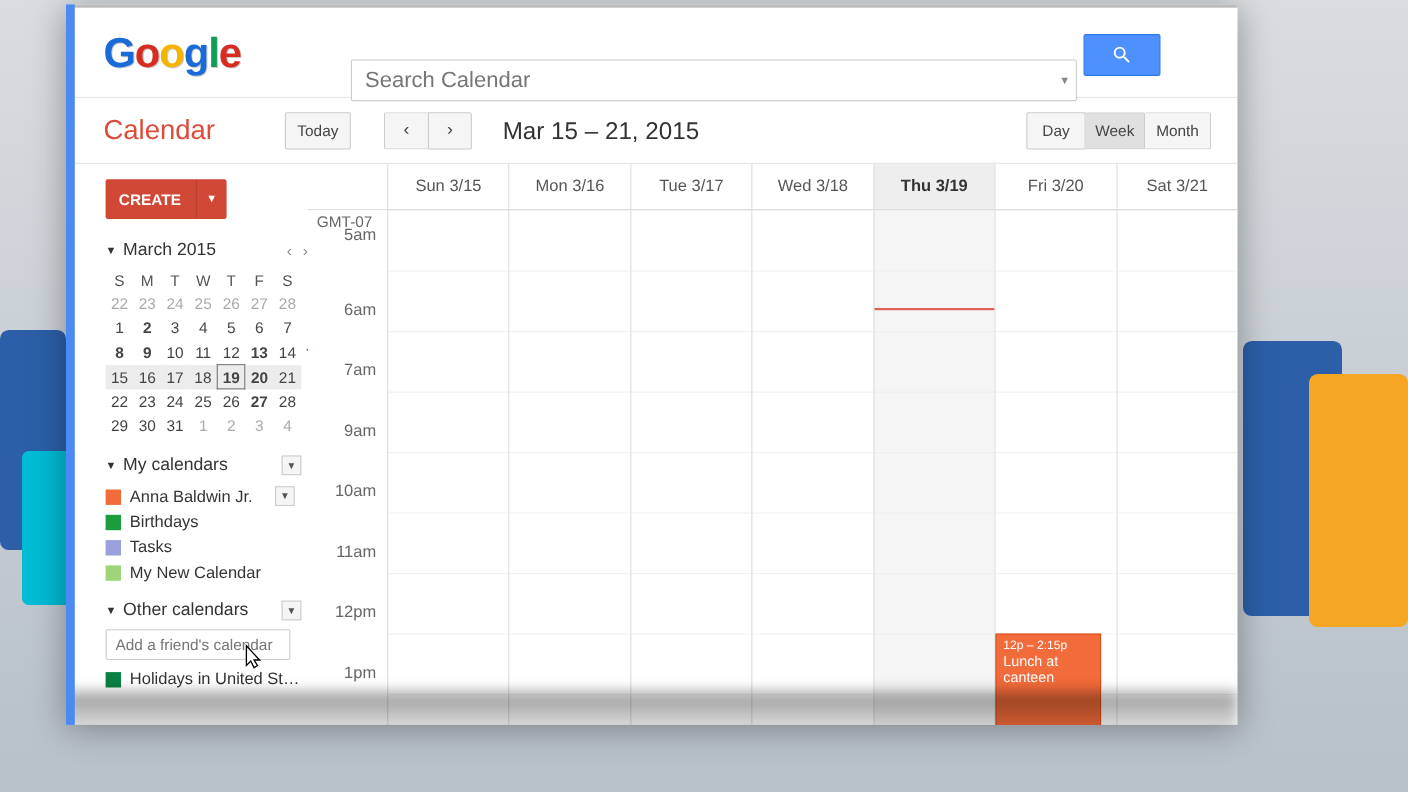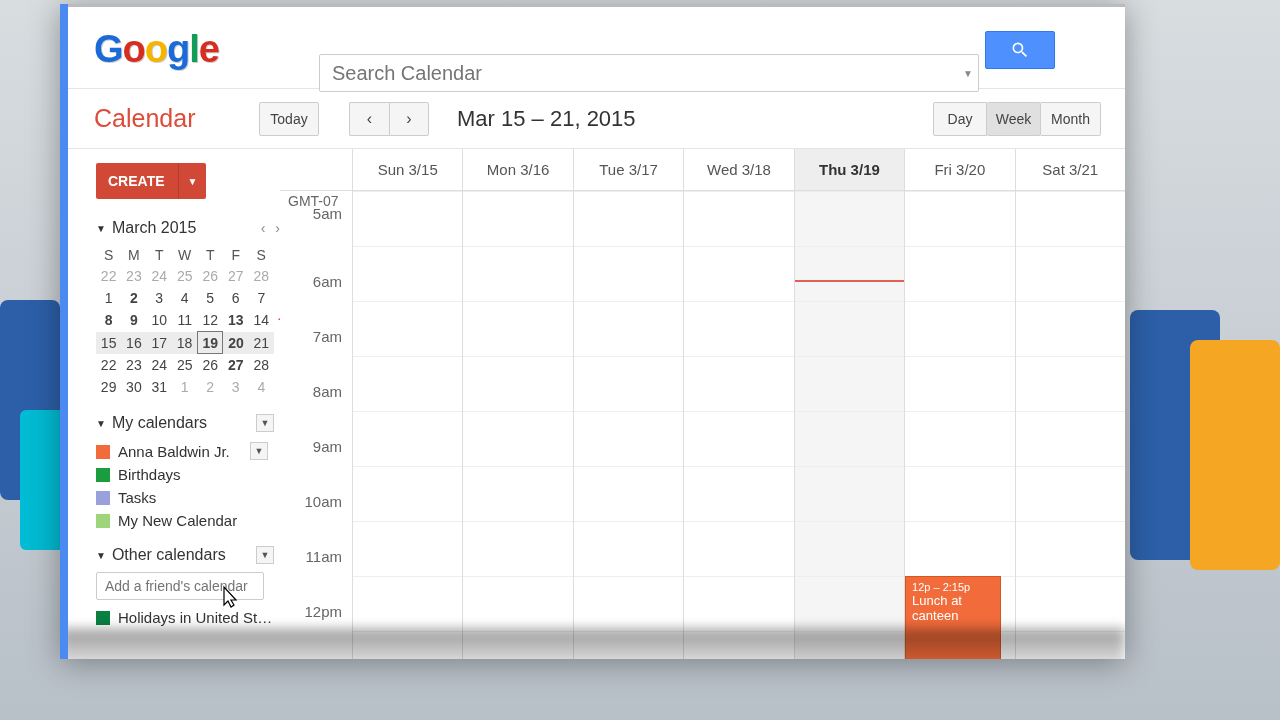--- a/index.html
+++ b/index.html
@@ -456,21 +456,20 @@
           <div class="gh-cell today">Thu 3/19</div>
           <div class="gh-cell">Fri 3/20</div>
           <div class="gh-cell">Sat 3/21</div>
         </div>
       <div class="gmt">GMT-07</div>
       <div class="grid-body">
         <div class="hours" id="hours">
             <div class="hour-label" style="margin-top: 22px;">5am</div>
             <div class="hour-label" style="margin-top: 13px;">6am</div>
             <div class="hour-label" style="margin-top: 0px;">7am</div>
-            <div class="hour-label" style="margin-top: 0px;">8am</div>
             <div class="hour-label" style="margin-top: 0px;">9am</div>
             <div class="hour-label" style="margin-top: 0px;">10am</div>
             <div class="hour-label" style="margin-top: 0px;">11am</div>
             <div class="hour-label" style="margin-top: 0px;">12pm</div>
             <div class="hour-label" style="margin-top: 0px;">1pm</div>
           </div>
         <div class="cols" id="cols">
             <div class="col"></div>
             <div class="col"></div>
             <div class="col"></div>

